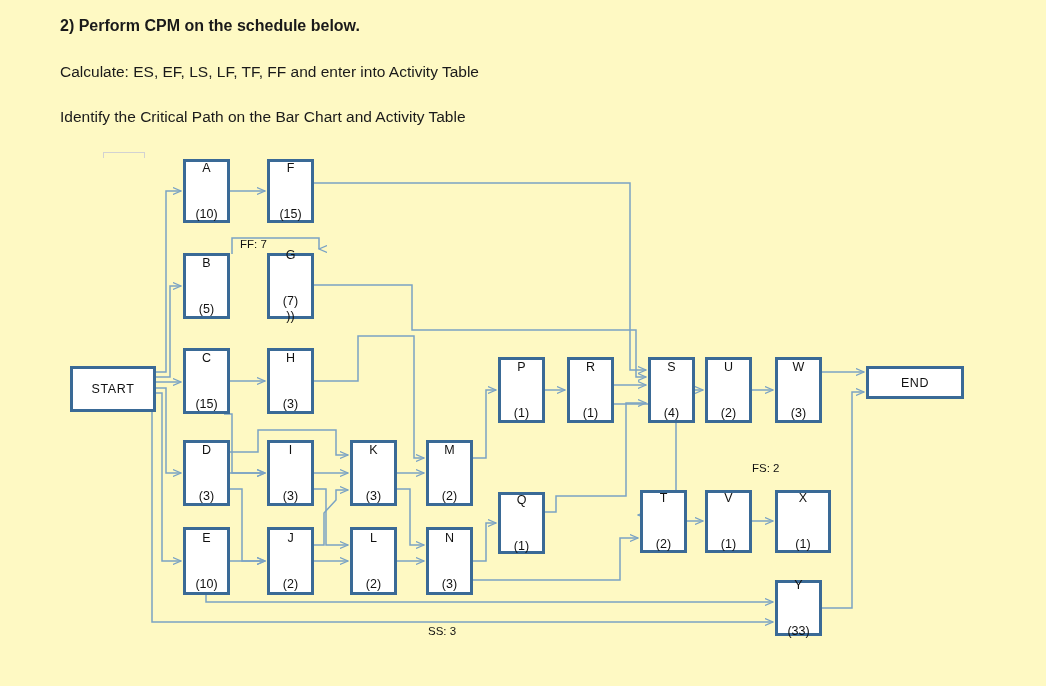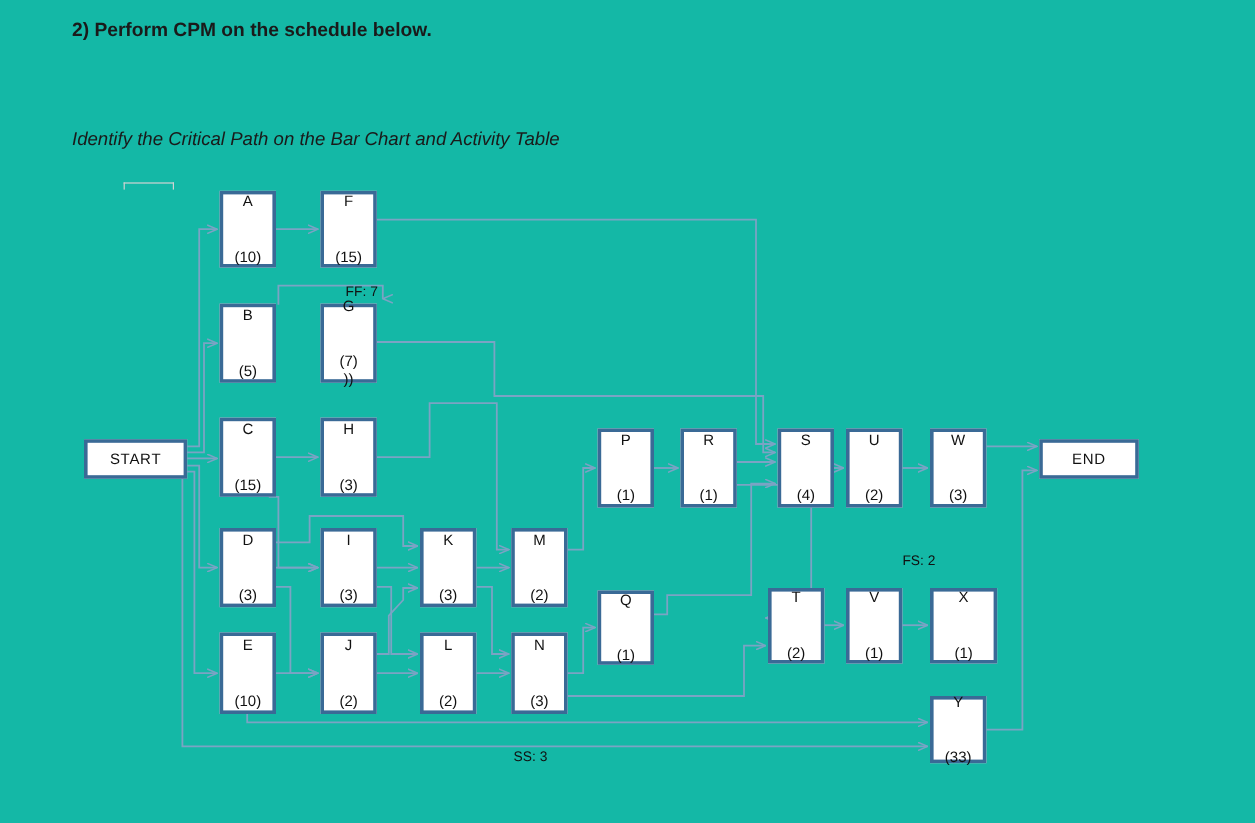--- a/index.html
+++ b/index.html
@@ -9,34 +9,34 @@
   }
   body {
     font-family: "Liberation Sans", sans-serif;
     color: #000000;
   }
   #page {
     position: relative;
     width: 1046px;
     height: 686px;
     overflow: hidden;
-    background: #14b8a6;
+    background: #fef9c3;
   }
 
   
   .prompt-line {
     position: absolute;
     left: 60px;
     white-space: nowrap;
     font-size: 15.5px;
     color: #1a1a1a;
   }
   .prompt-line.l1 { top: 17px; font-weight: bold; font-size: 16px; }
   .prompt-line.l2 { top: 63px; }
-  .prompt-line.l3 { top: 108px; font-style: italic; }
+  .prompt-line.l3 { top: 108px; }
 
   
   #diagram {
     position: absolute;
     left: 0;
     top: 0;
     width: 1046px;
     height: 686px;
   }
   #wires {
@@ -97,20 +97,21 @@
     height: 5px;
     z-index: 2;
   }
 </style>
 </head>
 <body>
 
 <div id="page">
 
   <div class="prompt-line l1">2) Perform CPM on the schedule below.</div>
+  <div class="prompt-line l2">Calculate: ES, EF, LS, LF, TF, FF and enter into Activity Table</div>
   <div class="prompt-line l3">Identify the Critical Path on the Bar Chart and Activity Table</div>
 
   <div id="diagram">
 
     <div class="stray-mark" style="left:103px; top:152px; width:40px;"></div>
 
     <svg id="wires" viewBox="0 0 1046 686">
       <defs>
         <marker id="ah" markerWidth="9" markerHeight="8" refX="8.4" refY="4" orient="auto" markerUnits="userSpaceOnUse">
           <path d="M0,0.4 L8.4,4 L0,7.6" fill="none" stroke="#7ba3c4" stroke-width="1.3"></path>
@@ -180,24 +181,24 @@
         <path d="M752,390 L773,390"></path>
         <path d="M822,372 L864,372"></path>
 
         <path d="M687,521 L703,521"></path>
         <path d="M752,521 L773,521"></path>
 
         <path d="M822,608 L852,608 L852,392 L864,392"></path>
       </g>
     </svg>
 
-    <div class="terminal" style="left:70px; top:366px; width:86px; height:33px;text-align:right;">
+    <div class="terminal" style="left:70px; top:366px; width:86px; height:46px;text-align:right;">
       <span>START</span>
     </div>
-    <div class="terminal" style="left:866px; top:366px; width:83px; height:33px;">
+    <div class="terminal" style="left:866px; top:366px; width:98px; height:33px;">
       <span>END</span>
     </div>
 
     <div class="node" style="left:183px; top:159px; width:47px; height:64px;">
       <span class="n-id">A</span>
       <span class="n-dur">(10)</span>
     </div>
     <div class="node" style="left:267px; top:159px; width:47px; height:64px;">
       <span class="n-id">F</span>
       <span class="n-dur">(15)</span>
@@ -291,18 +292,18 @@
     </div>
     <div class="node" style="left:775px; top:490px; width:56px; height:63px;">
       <span class="n-id">X</span>
       <span class="n-dur">(1)</span>
     </div>
     <div class="node" style="left:775px; top:580px; width:47px; height:56px;">
       <span class="n-id">Y</span>
       <span class="n-dur">(33)</span>
     </div>
 
-    <div class="edge-label" style="left:240px; top:238px;margin-left:48px;">FF: 7</div>
+    <div class="edge-label" style="left:240px; top:238px;">FF: 7</div>
     <div class="edge-label" style="left:752px; top:462px;">FS: 2</div>
     <div class="edge-label" style="left:428px; top:625px;">SS: 3</div>
 
   </div>
 </div>
 
 </body></html>

